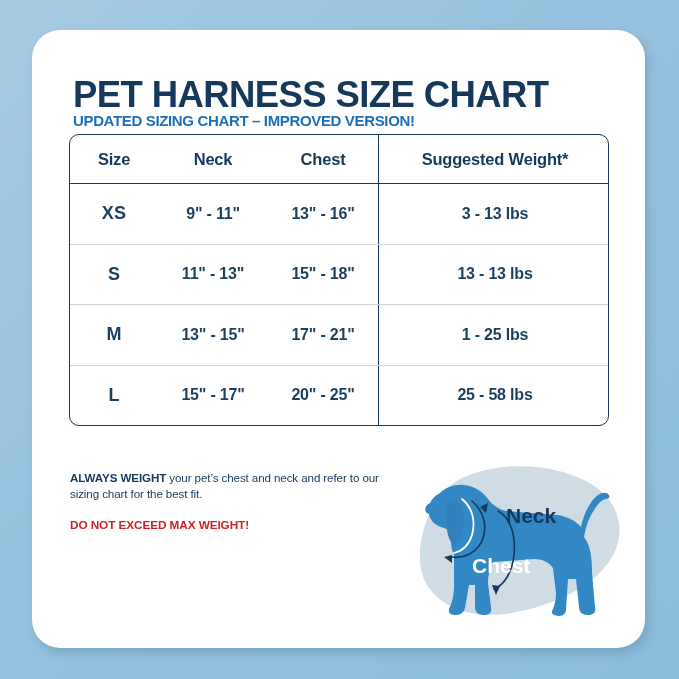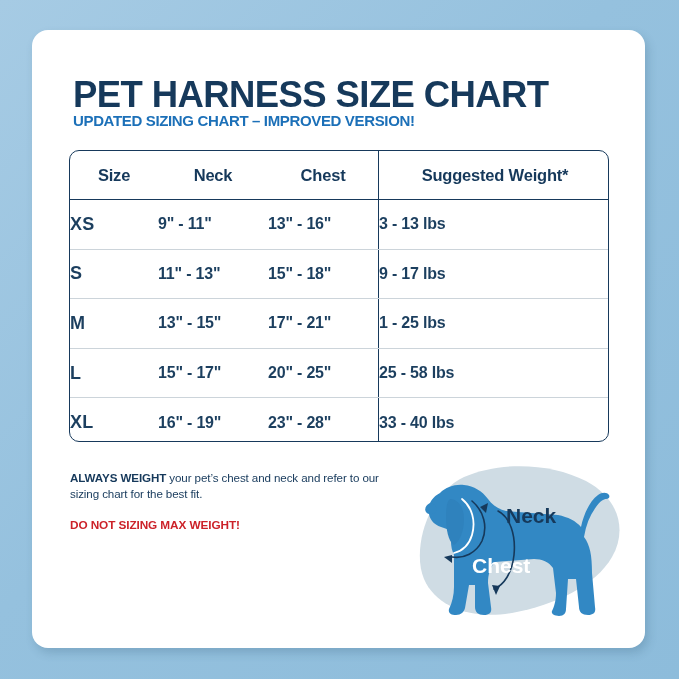--- a/index.html
+++ b/index.html
@@ -19,21 +19,21 @@
     inset: 0;
     background: linear-gradient(135deg, #a6cbe4 0%, #95c1de 45%, #8dbcdb 100%);
   }
   .card {
     position: absolute;
     left: 32px;
     top: 30px;
     width: 613px;
     height: 618px;
     background: #ffffff;
-    border-radius: 16px;
+    border-radius: 28px;
     box-shadow: 3px 5px 10px rgba(40, 80, 110, 0.22);
     box-sizing: border-box;
   }
 
   
   .title {
     position: absolute;
     left: 41px;
     top: 44px;
     font-size: 36.5px;
@@ -50,21 +50,21 @@
     font-weight: bold;
     letter-spacing: -0.35px;
     color: #1c70b8;
     white-space: nowrap;
   }
 
   
   .table-wrap {
     position: absolute;
     left: 37px;
-    top: 120px;
+    top: 104px;
     width: 540px;
     height: 292px;
     border: 1.6px solid #17395b;
     border-radius: 10px;
     box-sizing: border-box;
     overflow: hidden;
   }
   table {
     width: 100%;
     height: 100%;
@@ -79,21 +79,21 @@
     height: 48px;
     border-bottom: 1.6px solid #17395b;
     text-align: center;
     padding: 0;
   }
   tbody td {
     font-size: 16px;
     font-weight: bold;
     color: #1c3f5f;
     height: 48.6px;
-    text-align: left;
+    text-align: center;
     border-bottom: 1px solid #ccd4da;
     padding: 0;
     letter-spacing: -0.2px;
   }
   tbody tr:last-child td { border-bottom: none; }
   .col-size   { width: 88px; }
   .col-neck   { width: 110px; }
   .col-chest  { width: 110px; }
   .col-weight { width: 232px; border-left: 1.6px solid #17395b; }
   td.col-size { font-size: 18px; letter-spacing: 0.2px; }
@@ -155,47 +155,41 @@
         <tr>
           <td class="col-size">XS</td>
           <td class="col-neck">9" - 11"</td>
           <td class="col-chest">13" - 16"</td>
           <td class="col-weight">3 - 13 lbs</td>
         </tr>
         <tr>
           <td class="col-size">S</td>
           <td class="col-neck">11" - 13"</td>
           <td class="col-chest">15" - 18"</td>
-          <td class="col-weight">9 - 17 lbs</td>
+          <td class="col-weight">13 - 13 lbs</td>
         </tr>
         <tr>
           <td class="col-size">M</td>
           <td class="col-neck">13" - 15"</td>
           <td class="col-chest">17" - 21"</td>
           <td class="col-weight">1 - 25  lbs</td>
         </tr>
         <tr>
           <td class="col-size">L</td>
           <td class="col-neck">15" - 17"</td>
           <td class="col-chest">20" - 25"</td>
           <td class="col-weight">25 - 58 lbs</td>
         </tr>
-        <tr>
-          <td class="col-size">XL</td>
-          <td class="col-neck">16" - 19"</td>
-          <td class="col-chest">23" - 28"</td>
-          <td class="col-weight">33 - 40 lbs</td>
-        </tr>
       </tbody>
     </table>
   </div>
 
   <div class="notes">
     <div class="note"><b>ALWAYS WEIGHT</b><span> your pet’s chest and neck and refer to our sizing chart for the best fit.</span></div>
-    <div class="note-red">DO NOT SIZING MAX WEIGHT!</div>
+    <div class="note-red">DO NOT EXCEED MAX WEIGHT!</div>
   </div>
 
   <div class="dog-figure">
     <svg viewBox="0 0 225 180" xmlns="http://www.w3.org/2000/svg">
 
       <path d="M58,22 C95,6 145,8 180,26 C212,43 222,74 206,102 C190,130 150,150 106,158 C66,165 30,152 18,124 C6,96 20,40 58,22 Z" fill="#cfdce4"></path>
 
       <g fill="#3288c4">
 
         <path d="M34,38

